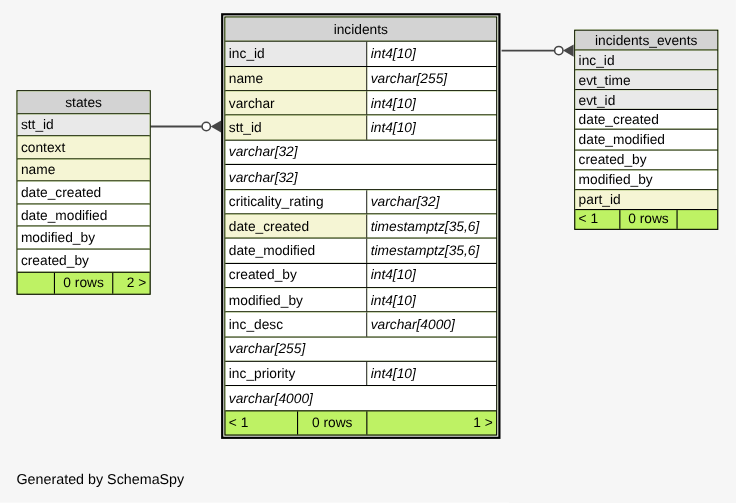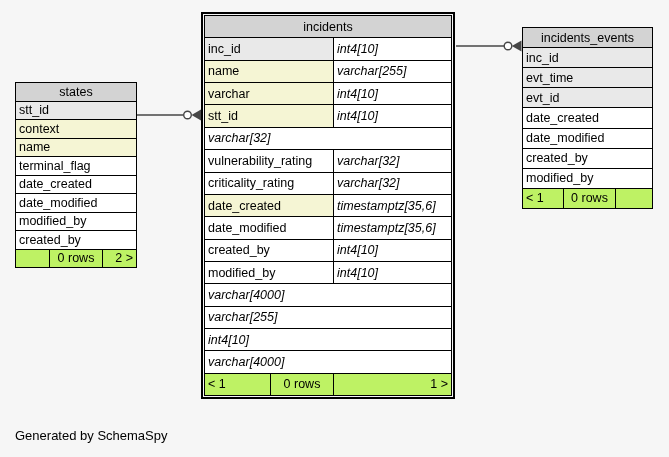--- a/index.html
+++ b/index.html
@@ -87,23 +87,20 @@
       <div class="t-row r-pk">
         <div class="cell name">stt_id</div>
       </div>
       <div class="t-row r-indexed">
         <div class="cell name">context</div>
       </div>
       <div class="t-row r-indexed">
         <div class="cell name">name</div>
       </div>
       <div class="t-row r-plain">
-        <div class="cell name">terminal_flag</div>
-      </div>
-      <div class="t-row r-plain">
         <div class="cell name">date_created</div>
       </div>
       <div class="t-row r-plain">
         <div class="cell name">date_modified</div>
       </div>
       <div class="t-row r-plain">
         <div class="cell name">modified_by</div>
       </div>
       <div class="t-row r-plain">
         <div class="cell name">created_by</div>
@@ -130,21 +127,20 @@
         <div class="cell type">int4[10]</div>
       </div>
       <div class="t-row r-indexed">
         <div class="cell name">stt_id</div>
         <div class="cell type">int4[10]</div>
       </div>
       <div class="t-row r-plain">
         <div class="cell type">varchar[32]</div>
       </div>
       <div class="t-row r-plain">
-        <div class="cell name">vulnerability_rating</div>
         <div class="cell type">varchar[32]</div>
       </div>
       <div class="t-row r-plain">
         <div class="cell name">criticality_rating</div>
         <div class="cell type">varchar[32]</div>
       </div>
       <div class="t-row r-indexed">
         <div class="cell name">date_created</div>
         <div class="cell type">timestamptz[35,6]</div>
       </div>
@@ -154,26 +150,28 @@
       </div>
       <div class="t-row r-plain">
         <div class="cell name">created_by</div>
         <div class="cell type">int4[10]</div>
       </div>
       <div class="t-row r-plain">
         <div class="cell name">modified_by</div>
         <div class="cell type">int4[10]</div>
       </div>
       <div class="t-row r-plain">
+        <div class="cell name">inc_desc</div>
         <div class="cell type">varchar[4000]</div>
       </div>
       <div class="t-row r-plain">
         <div class="cell type">varchar[255]</div>
       </div>
       <div class="t-row r-plain">
+        <div class="cell name">inc_priority</div>
         <div class="cell type">int4[10]</div>
       </div>
       <div class="t-row r-plain">
         <div class="cell type">varchar[4000]</div>
       </div>
       <div class="t-footer">
         <div class="f-cell f-left">&lt; 1</div>
         <div class="f-cell f-mid">0 rows</div>
         <div class="f-cell f-right">1 &gt;</div>
       </div>
@@ -195,20 +193,23 @@
       </div>
       <div class="t-row r-plain">
         <div class="cell name">date_modified</div>
       </div>
       <div class="t-row r-plain">
         <div class="cell name">created_by</div>
       </div>
       <div class="t-row r-plain">
         <div class="cell name">modified_by</div>
       </div>
+      <div class="t-row r-indexed">
+        <div class="cell name">part_id</div>
+      </div>
       <div class="t-footer">
         <div class="f-cell f-left">&lt; 1</div>
         <div class="f-cell f-mid">0 rows</div>
         <div class="f-cell f-right"></div>
       </div>
     </div>
 
   <div class="generated-note">Generated by SchemaSpy</div>
 </div>
 

